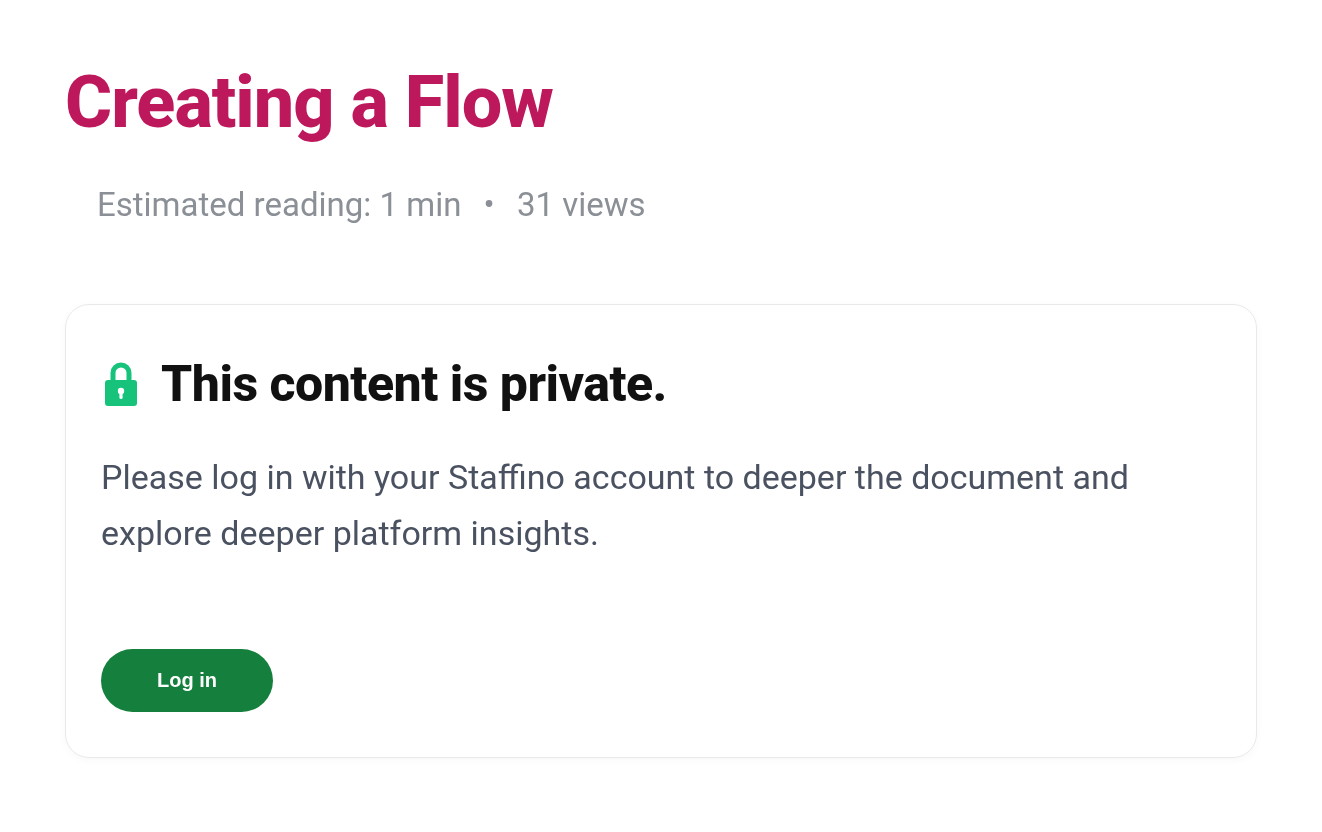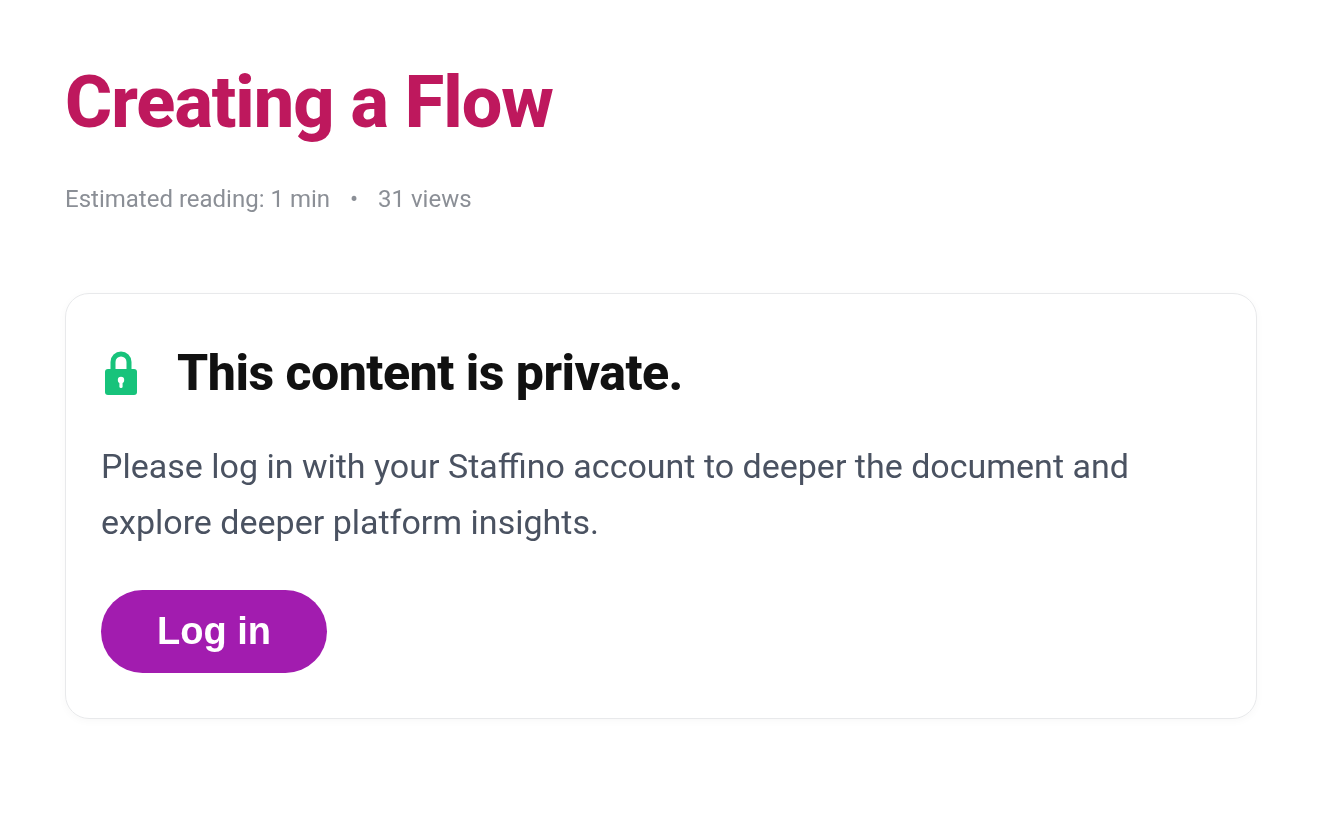--- a/index.html
+++ b/index.html
@@ -14,38 +14,39 @@
       width: 1322px;
     }
     .page-title {
       font-size: 72px;
       font-weight: 800;
       color: #be185d;
       letter-spacing: -1px;
       margin-bottom: 40px;
     }
     .meta-row {
-      font-size: 24px;
+      font-size: 33px;
       color: #8b8f96;
       font-weight: 400;
       margin-bottom: 80px;
+      margin-left: 32px;
     }
     .meta-sep {
       margin: 0 14px;
     }
     .private-card {
       border: 1px solid #e8e9eb;
       border-radius: 24px;
       padding: 50px 35px 45px 35px;
       box-shadow: 0 2px 8px rgba(0,0,0,0.03);
     }
     .card-title-row {
       display: flex;
       align-items: center;
-      gap: 36px;
+      gap: 20px;
       margin-bottom: 36px;
     }
     .lock-icon {
       width: 40px;
       height: 48px;
       flex-shrink: 0;
     }
     .card-title {
       font-size: 50px;
       font-weight: 800;
@@ -54,28 +55,29 @@
     }
     .card-desc {
       font-size: 34px;
       line-height: 1.65;
       color: #4a5261;
       font-weight: 400;
       margin-bottom: 40px;
     }
     .login-btn {
       display: inline-block;
-      background: #a21caf;
+      background: #15803d;
       color: #ffffff;
-      font-size: 38px;
+      font-size: 20px;
       font-weight: 700;
       padding: 20px 56px;
       border: none;
       border-radius: 999px;
       cursor: pointer;
+      margin-top: 48px;
     }
   </style>
 </head>
 <body>
 
 <h1 class="page-title">Creating a Flow</h1>
 
 <div class="meta-row">
   <span>Estimated reading: 1 min</span>
   <span class="meta-sep">•</span>

